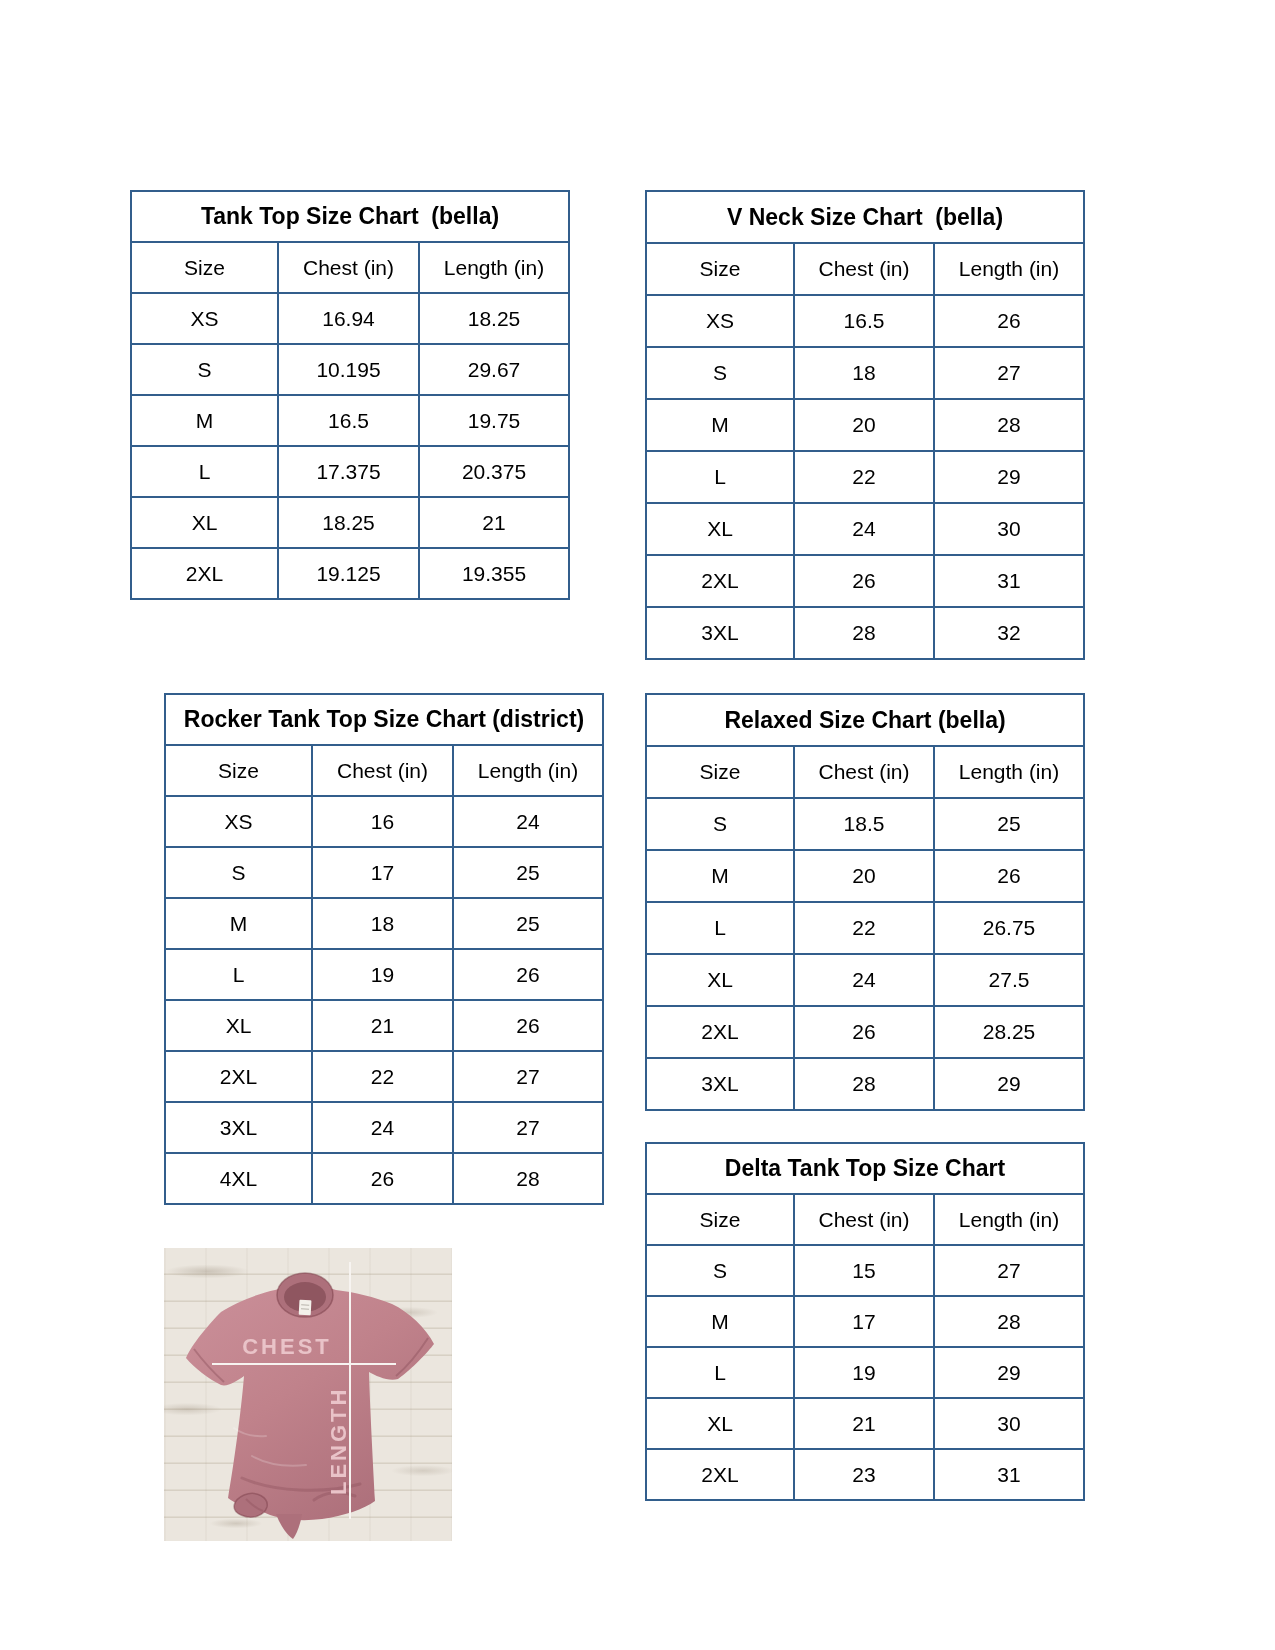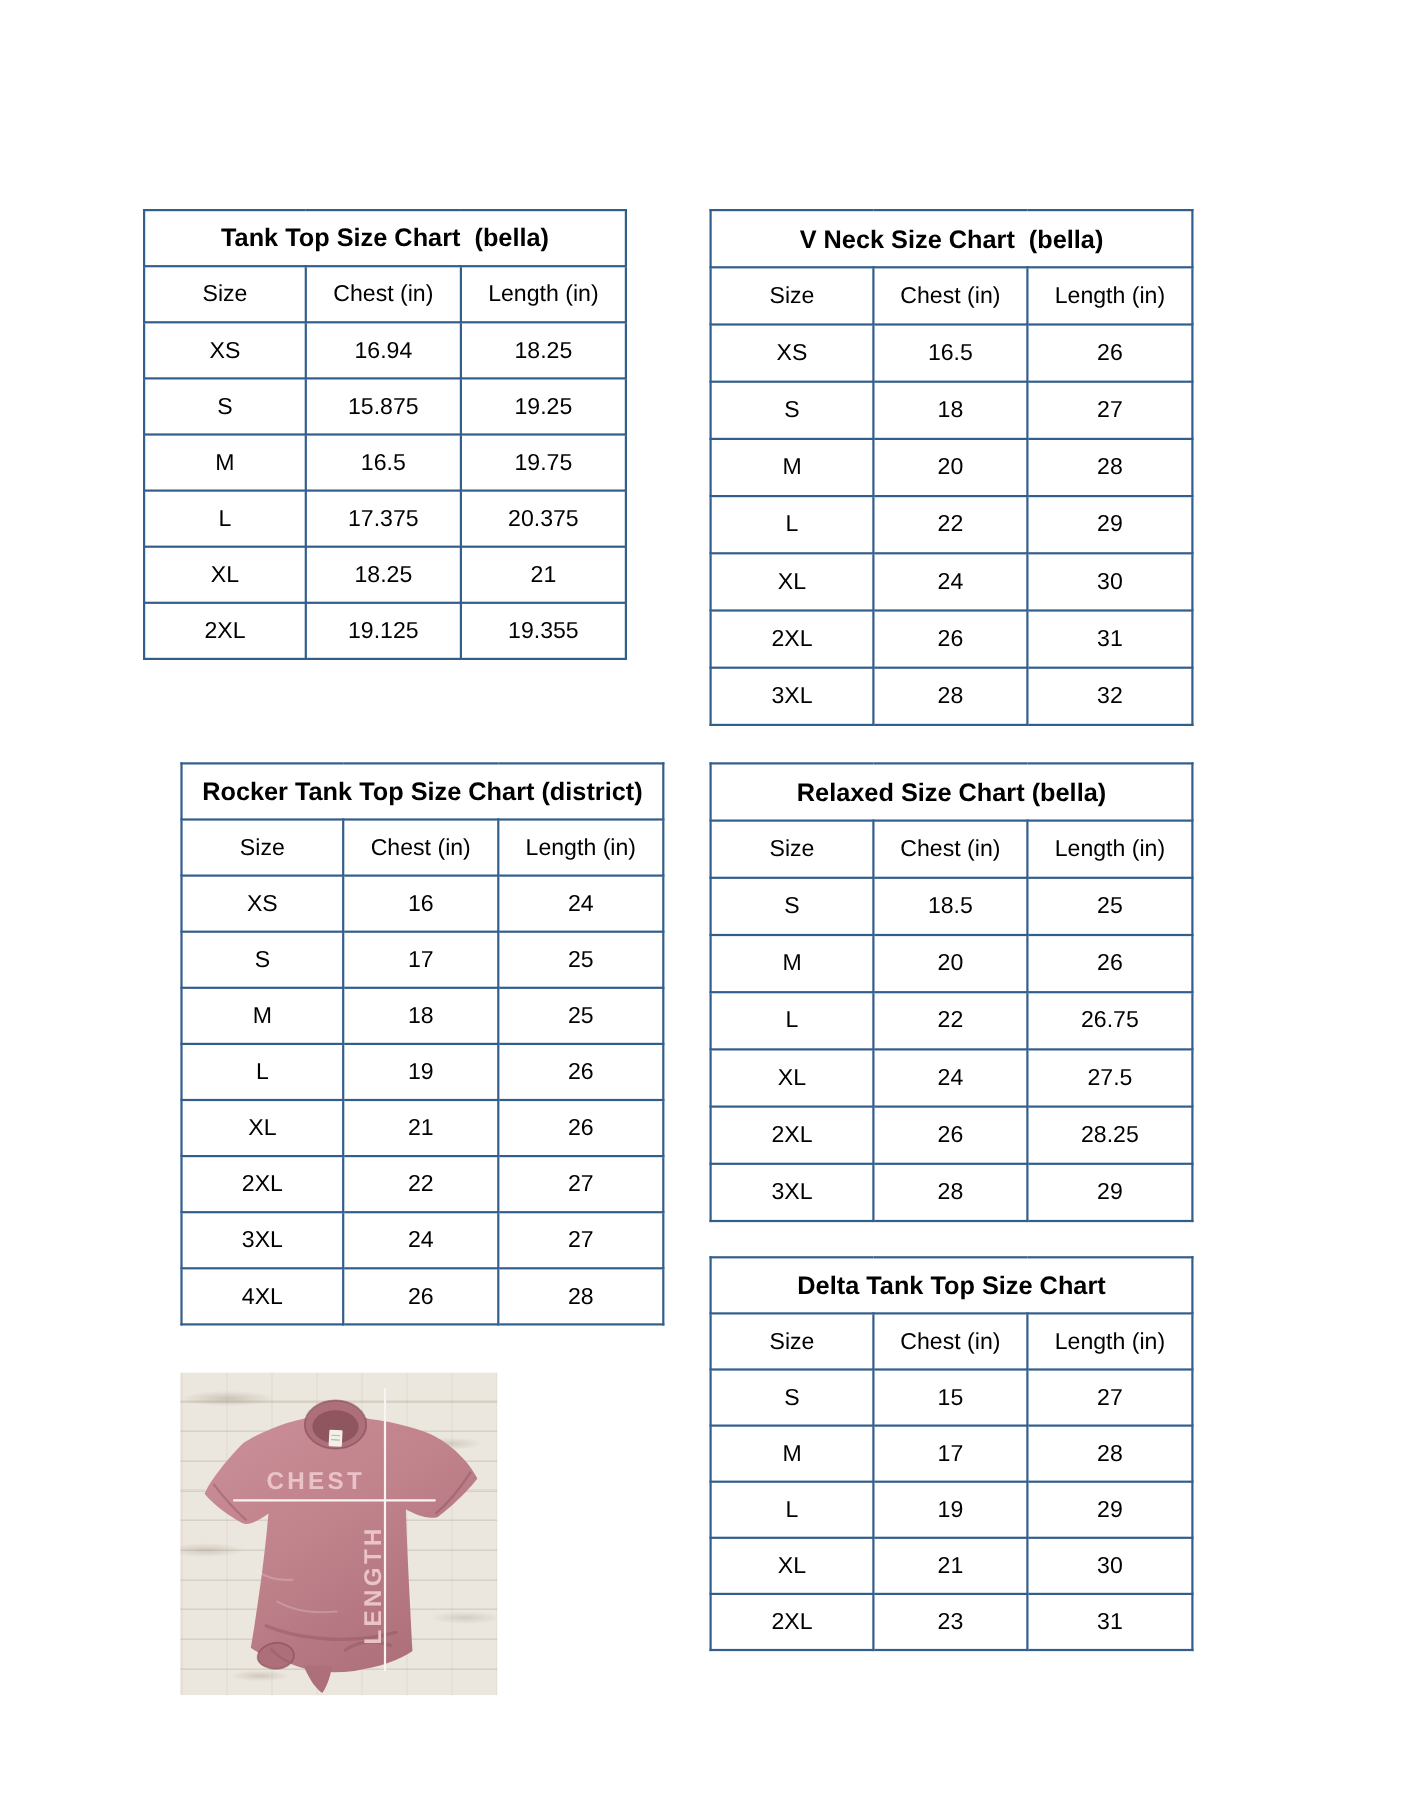--- a/index.html
+++ b/index.html
@@ -95,22 +95,22 @@
       </tr>
     </tbody>
     <tbody>
         <tr>
           <td>XS</td>
           <td>16.94</td>
           <td>18.25</td>
         </tr>
         <tr>
           <td>S</td>
-          <td>15.875</td>
-          <td>19.25</td>
+          <td>10.195</td>
+          <td>29.67</td>
         </tr>
         <tr>
           <td>M</td>
           <td>16.5</td>
           <td>19.75</td>
         </tr>
         <tr>
           <td>L</td>
           <td>17.375</td>
           <td>20.375</td>

